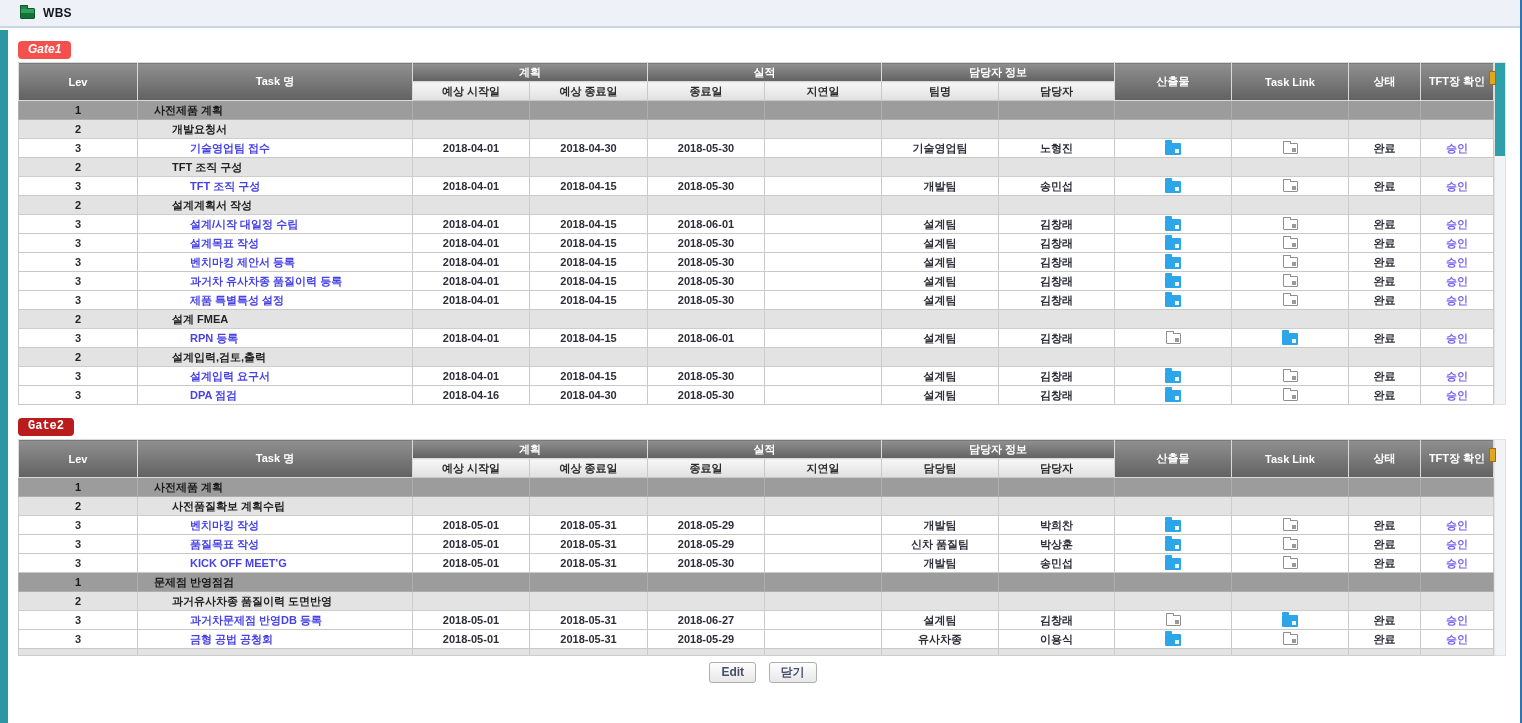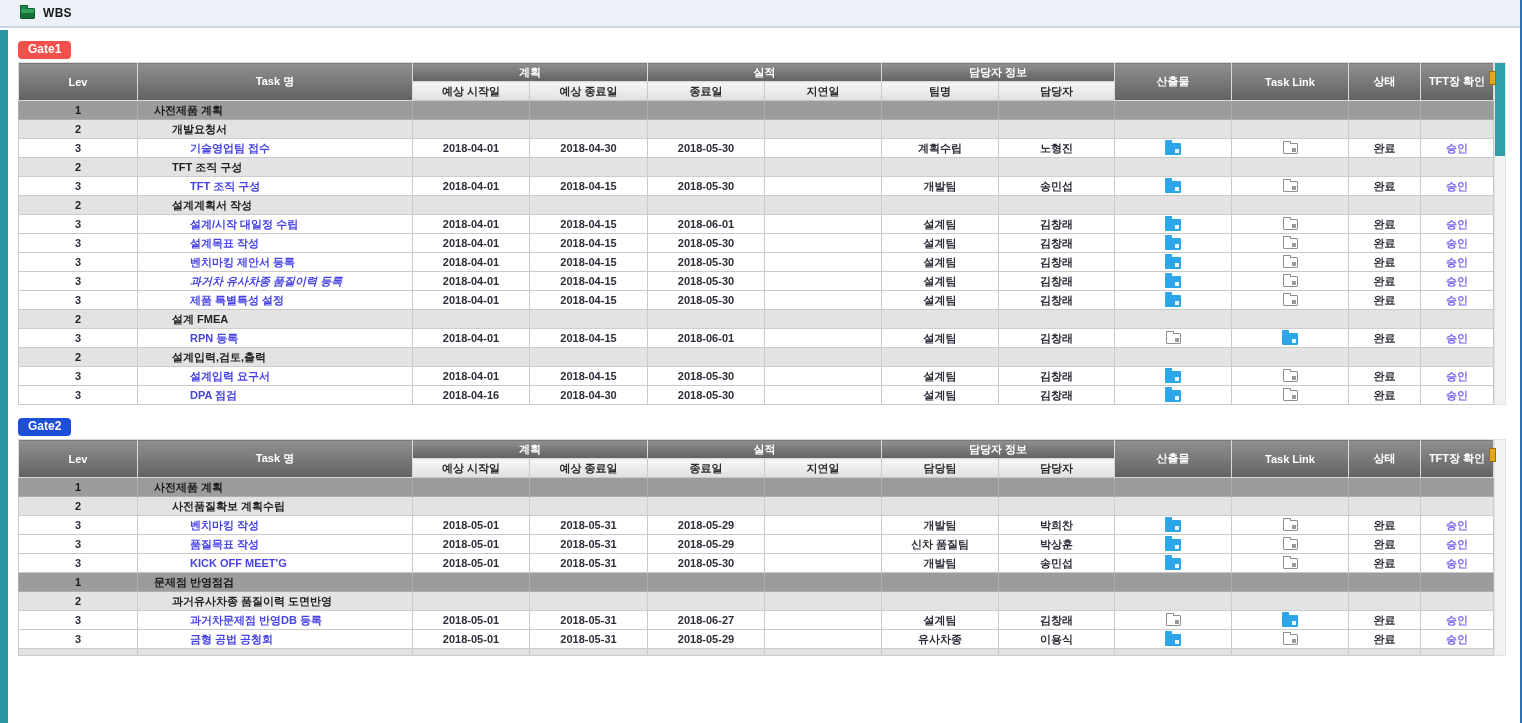--- a/index.html
+++ b/index.html
@@ -26,21 +26,21 @@
   .title { font-size:12px; font-weight:bold; color:#16181c; letter-spacing:.3px; }
   .left-strip { position:absolute; left:0; top:30px; bottom:0; width:8px; background:#2b97a2; }
   .right-line { position:absolute; right:0; top:0; bottom:0; width:2px; background:#2e74b5; }
 
   
   .content { margin-left:18px; width:1490px; }
   .badge {
     display:inline-block; margin:13px 0 3px 0; padding:1px 10px 2px 10px;
     border-radius:4px; color:#fff; font-size:12px; font-weight:bold; line-height:15px;
   }
-  .badge-g1 { background:#f4514c; }
+  .badge-g1 { background:#f4514c;font-style:italic; }
   .badge-g2 { background:#18b2f0; }
 
   .table-wrap { display:flex; position:relative; align-items:flex-start; }
   .corner-ico {
     position:absolute; top:9px; right:12px; width:7px; height:14px;
     background:#e2a71e; border:1px solid #9c6f0a; z-index:1;
   }
   table { border-collapse:collapse; table-layout:fixed; width:1475px; background:#fff; }
   th, td { border:1px solid #c9c9c9; height:19px; padding:0 4px; font-size:11px; overflow:hidden; white-space:nowrap; }
   thead .h1 th {
@@ -170,21 +170,21 @@
               <td class="c"></td>
               <td class="c"></td>
             </tr>
             <tr class="row-task">
               <td class="c">3</td>
               <td class="task ind-lev3"><a class="tlink" style="color: rgb(71, 66, 232);">기술영업팀 접수</a></td>
               <td class="c">2018-04-01</td>
               <td class="c">2018-04-30</td>
               <td class="c">2018-05-30</td>
               <td class="c"></td>
-              <td class="c">계획수립</td>
+              <td class="c">기술영업팀</td>
               <td class="c">노형진</td>
               <td class="c"><span class="ficon folder-blue"></span></td>
               <td class="c"><span class="ficon folder-gray"></span></td>
               <td class="c">완료</td>
               <td class="c"><a class="alink" style="color: rgb(122, 99, 240);">승인</a></td>
             </tr>
             <tr class="row-lev2">
               <td class="c">2</td>
               <td class="task ind-lev2">TFT 조직 구성</td>
               <td class="c"></td>
@@ -263,21 +263,21 @@
               <td class="c"></td>
               <td class="c">설계팀</td>
               <td class="c">김창래</td>
               <td class="c"><span class="ficon folder-blue"></span></td>
               <td class="c"><span class="ficon folder-gray"></span></td>
               <td class="c">완료</td>
               <td class="c"><a class="alink" style="color: rgb(122, 99, 240);">승인</a></td>
             </tr>
             <tr class="row-task">
               <td class="c">3</td>
-              <td class="task ind-lev3"><a class="tlink" style="color: rgb(71, 66, 232); font-style: italic;">과거차 유사차종 품질이력 등록</a></td>
+              <td class="task ind-lev3"><a class="tlink" style="color: rgb(71, 66, 232);">과거차 유사차종 품질이력 등록</a></td>
               <td class="c">2018-04-01</td>
               <td class="c">2018-04-15</td>
               <td class="c">2018-05-30</td>
               <td class="c"></td>
               <td class="c">설계팀</td>
               <td class="c">김창래</td>
               <td class="c"><span class="ficon folder-blue"></span></td>
               <td class="c"><span class="ficon folder-gray"></span></td>
               <td class="c">완료</td>
               <td class="c"><a class="alink" style="color: rgb(122, 99, 240);">승인</a></td>
@@ -368,21 +368,21 @@
             </tr>
           </tbody>
       </table>
       <div class="vscroll">
         <div class="thumb thumb-g1" style="background: rgb(47, 159, 169);"></div>
       </div>
     </div>
   </section>
 
   <section>
-    <span class="badge badge-g2" style="background: #1d4ed8;">Gate2</span>
+    <span class="badge badge-g2" style="background: #b91c1c; font-family: Liberation Mono, monospace;">Gate2</span>
     <div class="table-wrap">
       <div class="corner-ico"></div>
       <table>
         <colgroup>
           <col style="width:119px">
             <col style="width:275px">
             <col style="width:117px">
             <col style="width:118px">
           <col style="width:117px">
             <col style="width:117px">
@@ -556,13 +556,17 @@
               <td class="c"></td>
             </tr>
           </tbody>
       </table>
       <div class="vscroll">
         <div class="thumb thumb-g2" style="background: rgb(47, 159, 169);"></div>
       </div>
     </div>
   </section>
 
+  <div class="footer">
+    <button class="btn">Edit</button>
+    <button class="btn">닫기</button>
+  </div>
 </div>
 
 </body></html>

